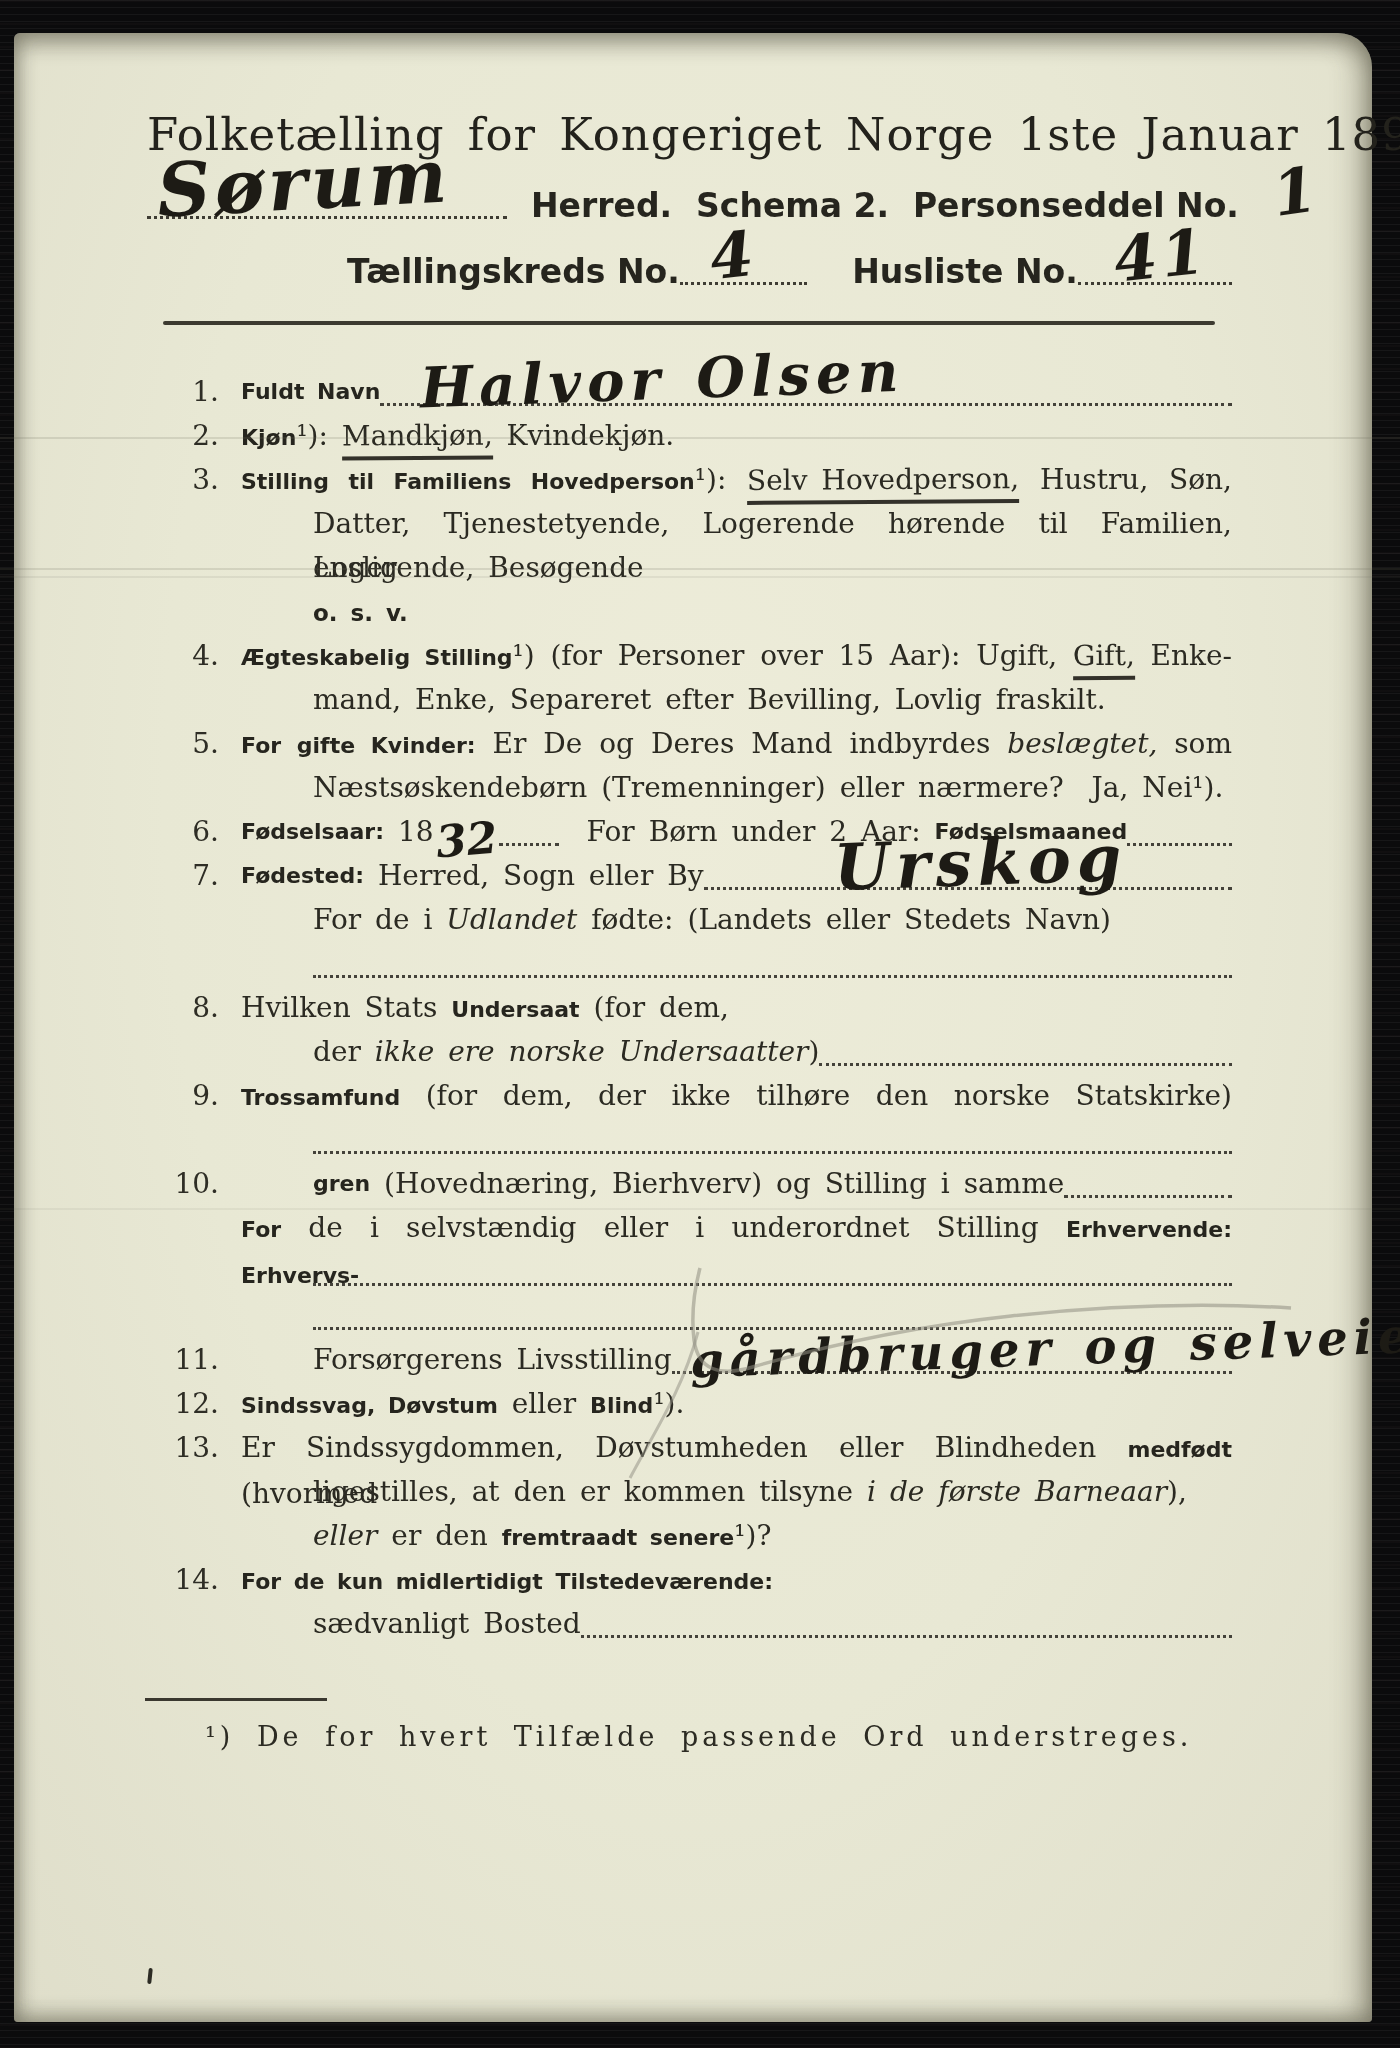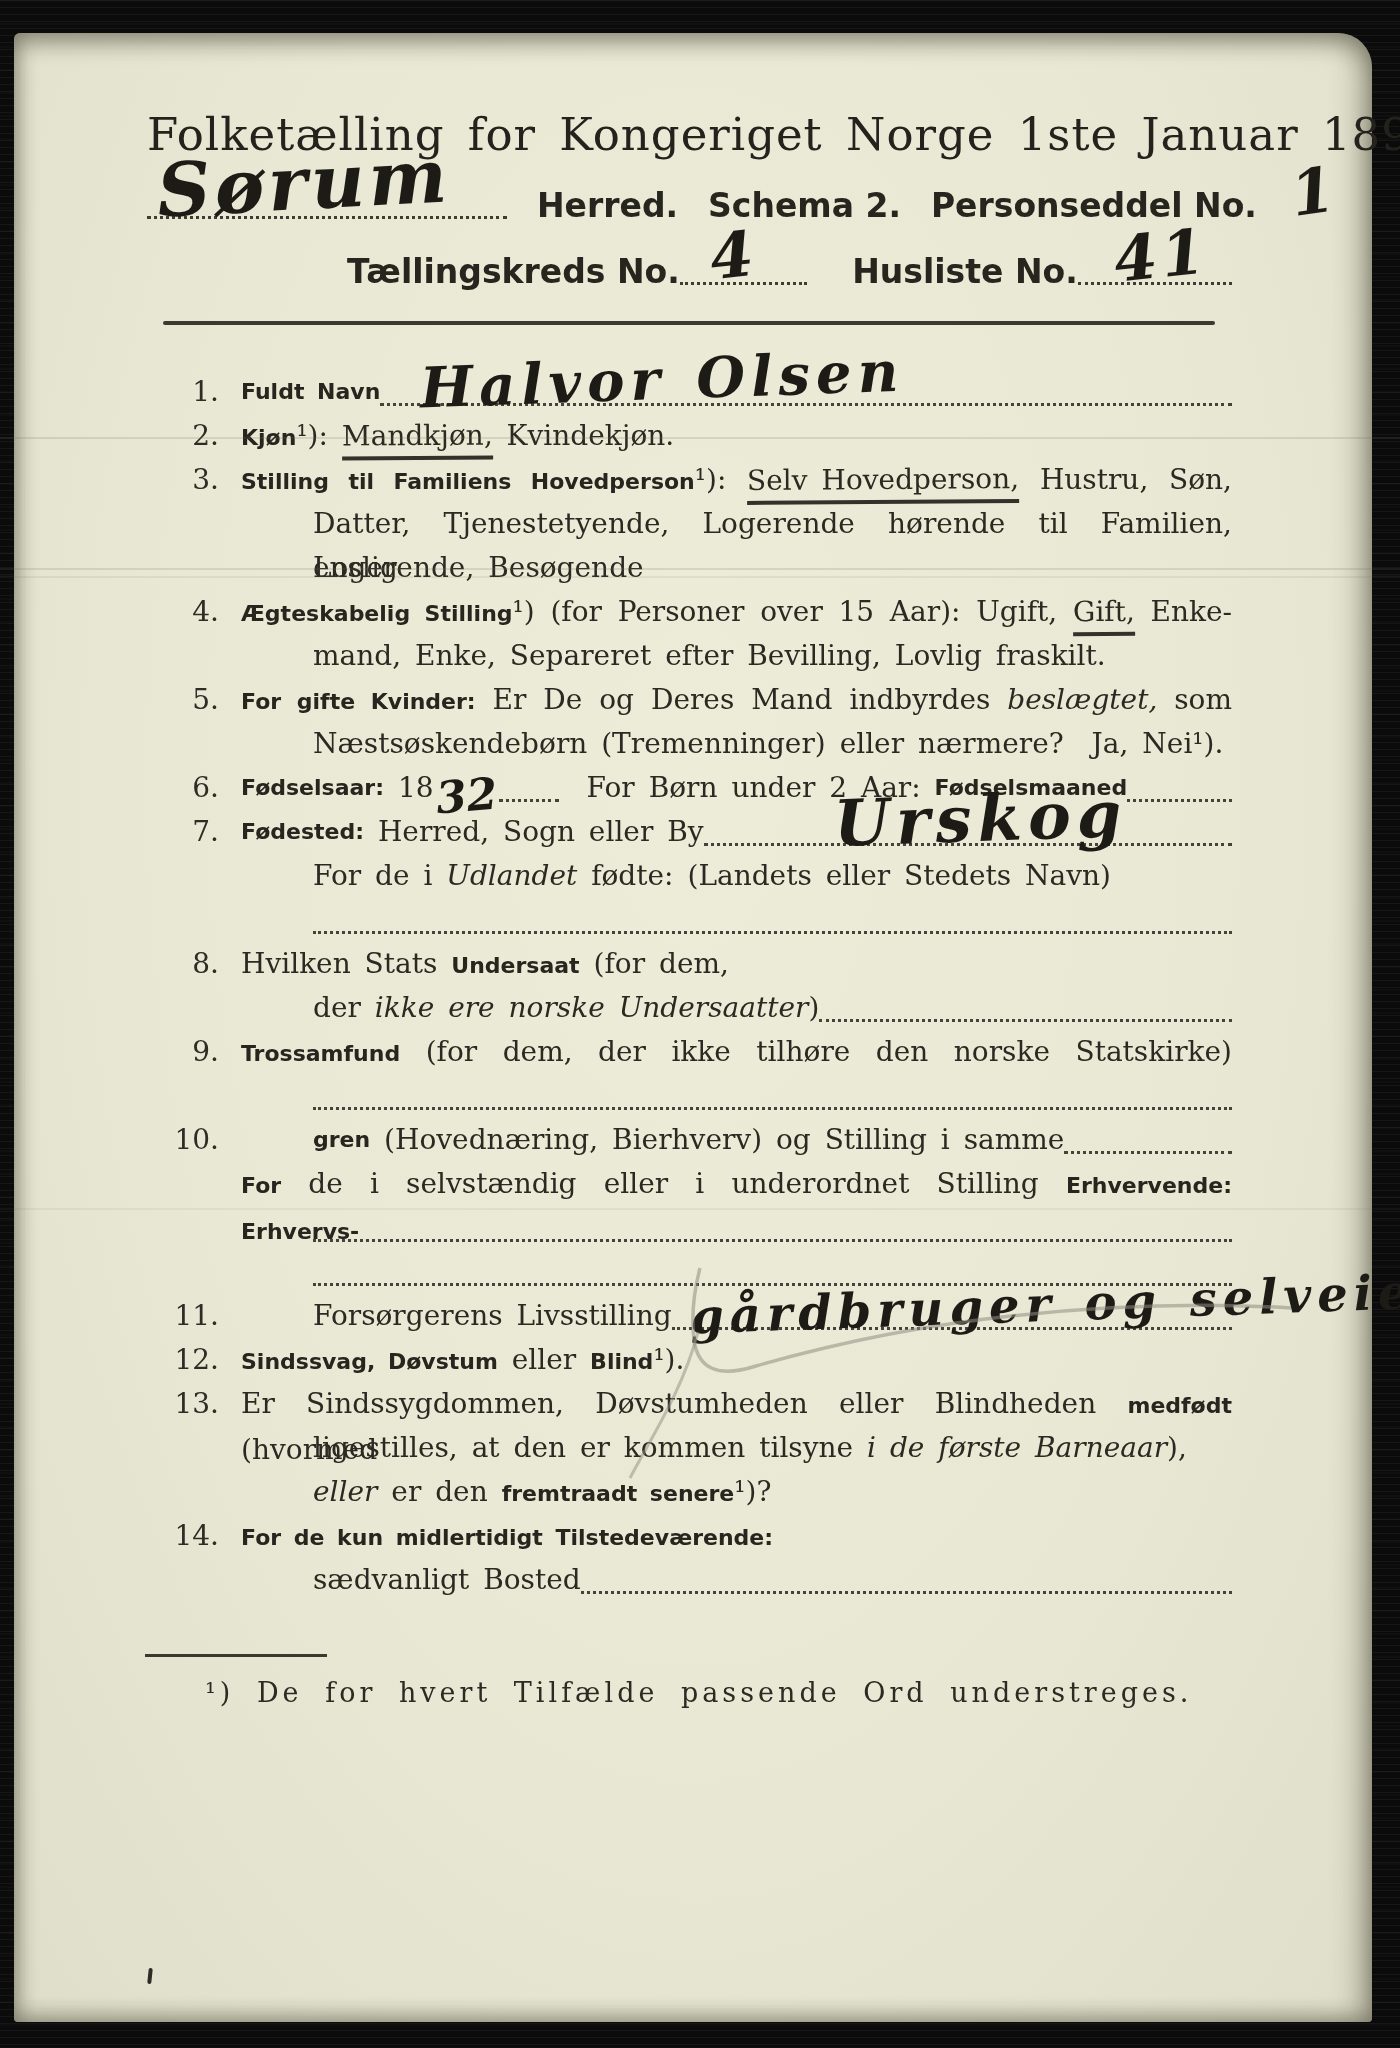--- a/index.html
+++ b/index.html
@@ -22,21 +22,21 @@
   .scanline{position:absolute;left:0;width:100%;height:2px;background:rgba(110,110,96,.18);pointer-events:none;}
   
   .title{margin-top:74px;text-align:center;font-size:45px;line-height:56px;color:#23221c;
          letter-spacing:1px;word-spacing:8px;white-space:nowrap;}
   .hline2{display:flex;align-items:flex-end;height:44px;margin-top:18px;font-size:33px;}
   .district-wrap{position:relative;flex:0 0 360px;border-bottom:3px dotted #3e3c33;height:2px;margin-bottom:6px;}
   .hand{font-family:"DejaVu Serif","Liberation Serif",serif;font-style:italic;font-weight:bold;
         color:#1d1b15;white-space:nowrap;letter-spacing:4px;}
   .district-wrap .hand{position:absolute;left:10px;bottom:-10px;font-size:74px;transform:rotate(-3deg);}
   .blabel{font-family:"DejaVu Sans","Liberation Sans",sans-serif;font-weight:bold;color:#26251e;white-space:pre;}
-  .hline2 .blabel{margin-left:30px;}
+  .hline2 .blabel{margin-left:24px;}
   .hfill{position:relative;flex:1;border-bottom:3px dotted #3e3c33;height:2px;margin-bottom:6px;margin-left:8px;}
   .hfill .hand{position:absolute;bottom:-12px;font-size:62px;transform:rotate(-8deg);}
   .hline3{display:flex;align-items:flex-end;height:44px;margin-top:22px;font-size:33px;margin-left:200px;}
   .hdots{position:relative;border-bottom:3px dotted #3e3c33;height:2px;margin-bottom:6px;}
   .hdots .hand{position:absolute;bottom:-10px;font-size:62px;transform:rotate(-6deg);}
   .gap50{width:50px;}
   .rule{margin-top:30px;height:4px;background:#3c3a30;width:1052px;margin-left:16px;border-radius:2px;}
   
   .items{margin-top:45px;}
   .item{display:flex;}
@@ -112,20 +112,21 @@
         <div class="content">
           <div class="line"><span class="seg b">Kjøn</span><span class="seg p">¹): </span><span class="seg u">Mandkjøn,</span><span class="seg p"> Kvindekjøn.</span></div>
         </div>
       </div>
       <div class="item">
         <div class="num">3.</div>
         <div class="content">
           <div class="line j"><span class="seg b">Stilling til Familiens Hovedperson</span><span class="seg p">¹): </span><span class="seg u">Selv Hovedperson,</span><span class="seg p"> Hustru, Søn,</span></div>
           <div class="line ind j"><span class="seg p">Datter, Tjenestetyende, Logerende hørende til Familien, enslig</span></div>
           <div class="line ind"><span class="seg p">Logerende, Besøgende</span></div>
+          <div class="line ind"><span class="seg bsm">o. s. v.</span></div>
         </div>
       </div>
       <div class="item">
         <div class="num">4.</div>
         <div class="content">
           <div class="line j"><span class="seg b">Ægteskabelig Stilling</span><span class="seg p">¹) (for Personer over 15 Aar): Ugift, </span><span class="seg u">Gift,</span><span class="seg p"> Enke-</span></div>
           <div class="line ind"><span class="seg p">mand, Enke, Separeret efter Bevilling, Lovlig fraskilt.</span></div>
         </div>
       </div>
       <div class="item">

